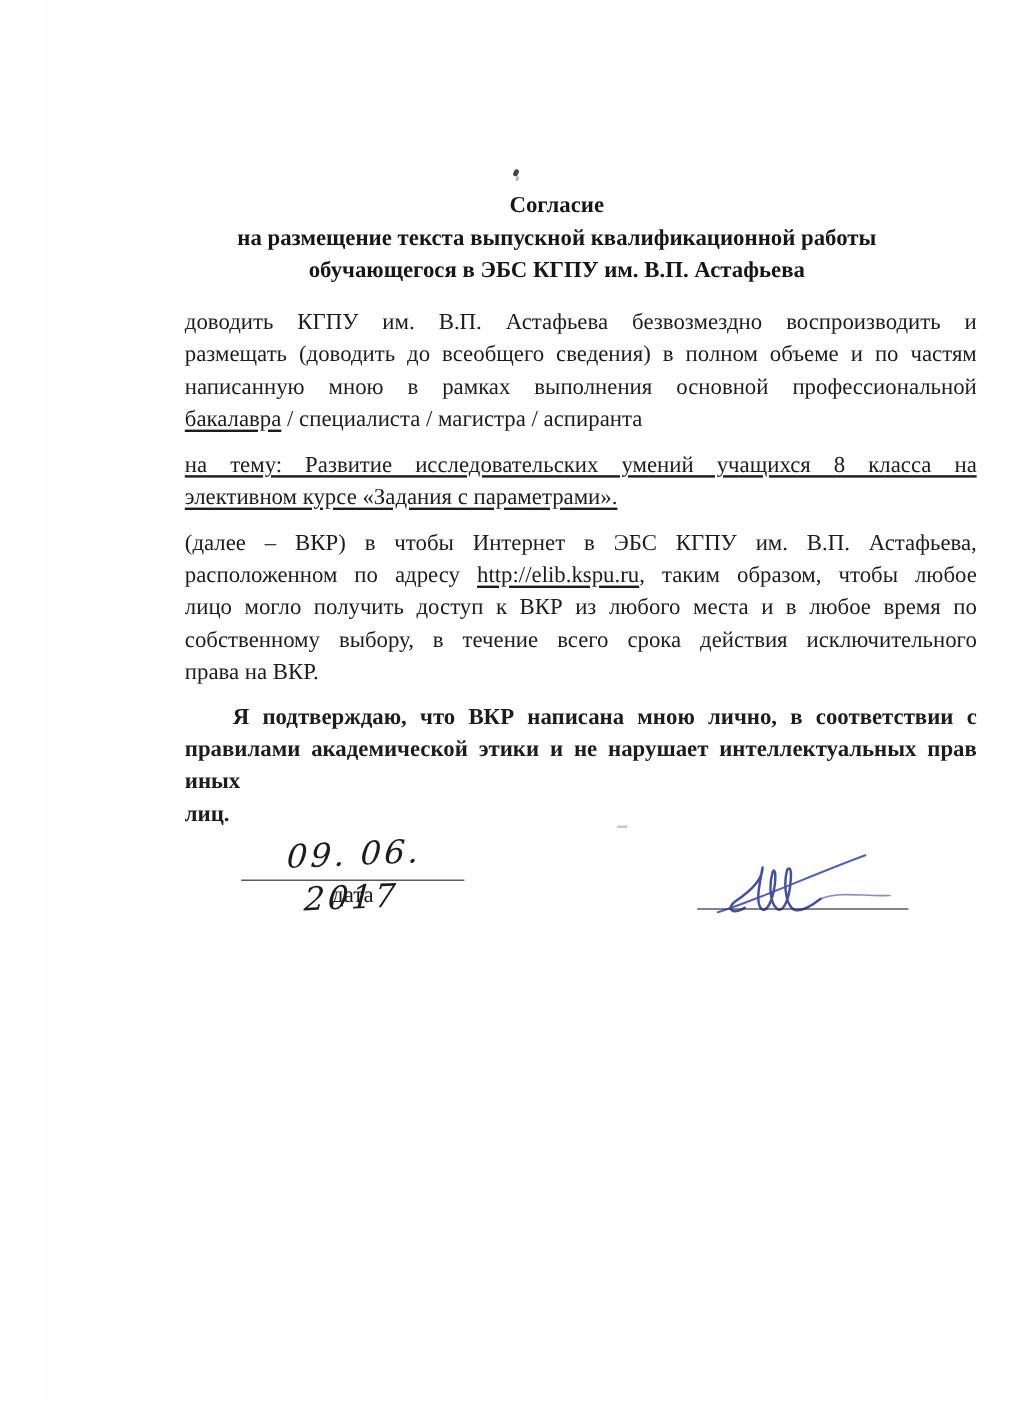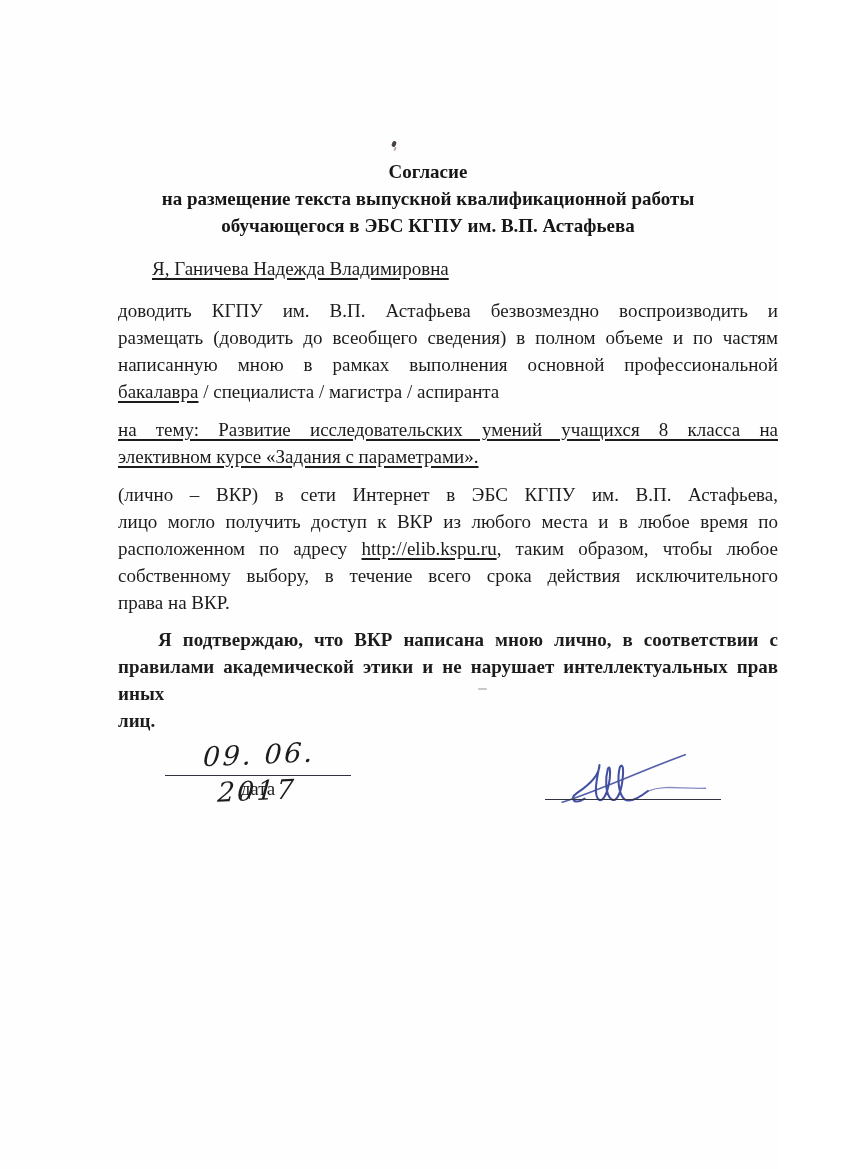--- a/index.html
+++ b/index.html
@@ -3,20 +3,21 @@
 <meta charset="utf-8">
 <style>
   html,body { margin:0; padding:0; background:#ffffff; }
   .page {
     position:relative;
     width:778px; height:1169px;
     background:#fefefe;
     font-family:"Liberation Serif", serif;
     color:#1c1c1c;
     overflow:hidden;
+    margin-left:36px;
   }
   .content {
     position:absolute; left:118px; top:158px; width:660px;
   }
   .para { font-size:19px; line-height:27px; }
   .para .line { text-align:justify; text-align-last:justify; white-space:normal; }
   .para .line.no-just { text-align:left; text-align-last:left; }
   .para.title-block {
     font-weight:700;
     position:relative; left:-20px;
@@ -76,37 +77,34 @@
   <div class="speck"></div>
   <div class="smudge"></div>
 
   <div class="content">
     <div>
         <div class="para title-block">
           <div class="line no-just"><span>Согласие</span></div>
           <div class="line no-just"><span>на размещение текста выпускной квалификационной работы</span></div>
           <div class="line no-just"><span>обучающегося в ЭБС КГПУ им. В.П. Астафьева</span></div>
         </div>
-        <div class="para declarant-para">
-          <div class="line no-just"><span class="u">Я, Ганичева Надежда Владимировна</span></div>
-        </div>
         <div class="para permission-para">
           <div class="line"><span>доводить КГПУ им. В.П. Астафьева безвозмездно воспроизводить и</span></div>
           <div class="line"><span>размещать (доводить до всеобщего сведения) в полном объеме и по частям</span></div>
           <div class="line"><span>написанную мною в рамках выполнения основной профессиональной</span></div>
           <div class="line no-just"><span class="u">бакалавра</span><span> / специалиста / магистра / аспиранта</span></div>
         </div>
         <div class="para topic-para">
           <div class="line"><span class="u">на тему: Развитие исследовательских умений учащихся 8 класса на</span></div>
           <div class="line no-just"><span class="u">элективном курсе «Задания с параметрами».</span></div>
         </div>
         <div class="para access-para">
-          <div class="line"><span>(лично – ВКР) в сети Интернет в ЭБС КГПУ им. В.П. Астафьева,</span></div>
+          <div class="line"><span>(далее – ВКР) в чтобы Интернет в ЭБС КГПУ им. В.П. Астафьева,</span></div>
+          <div class="line"><span>расположенном по адресу </span><span class="u">http://elib.kspu.ru</span><span>, таким образом, чтобы любое</span></div>
           <div class="line"><span>лицо могло получить доступ к ВКР из любого места и в любое время по</span></div>
-          <div class="line"><span>расположенном по адресу </span><span class="u">http://elib.kspu.ru</span><span>, таким образом, чтобы любое</span></div>
           <div class="line"><span>собственному выбору, в течение всего срока действия исключительного</span></div>
           <div class="line no-just"><span>права на ВКР.</span></div>
         </div>
         <div class="para confirmation-para">
           <div class="line" style="padding-left: 40px;"><span>Я подтверждаю, что ВКР написана мною лично, в соответствии с</span></div>
           <div class="line"><span>правилами академической этики и не нарушает интеллектуальных прав иных</span></div>
           <div class="line no-just"><span>лиц.</span></div>
         </div>
       </div>
 

